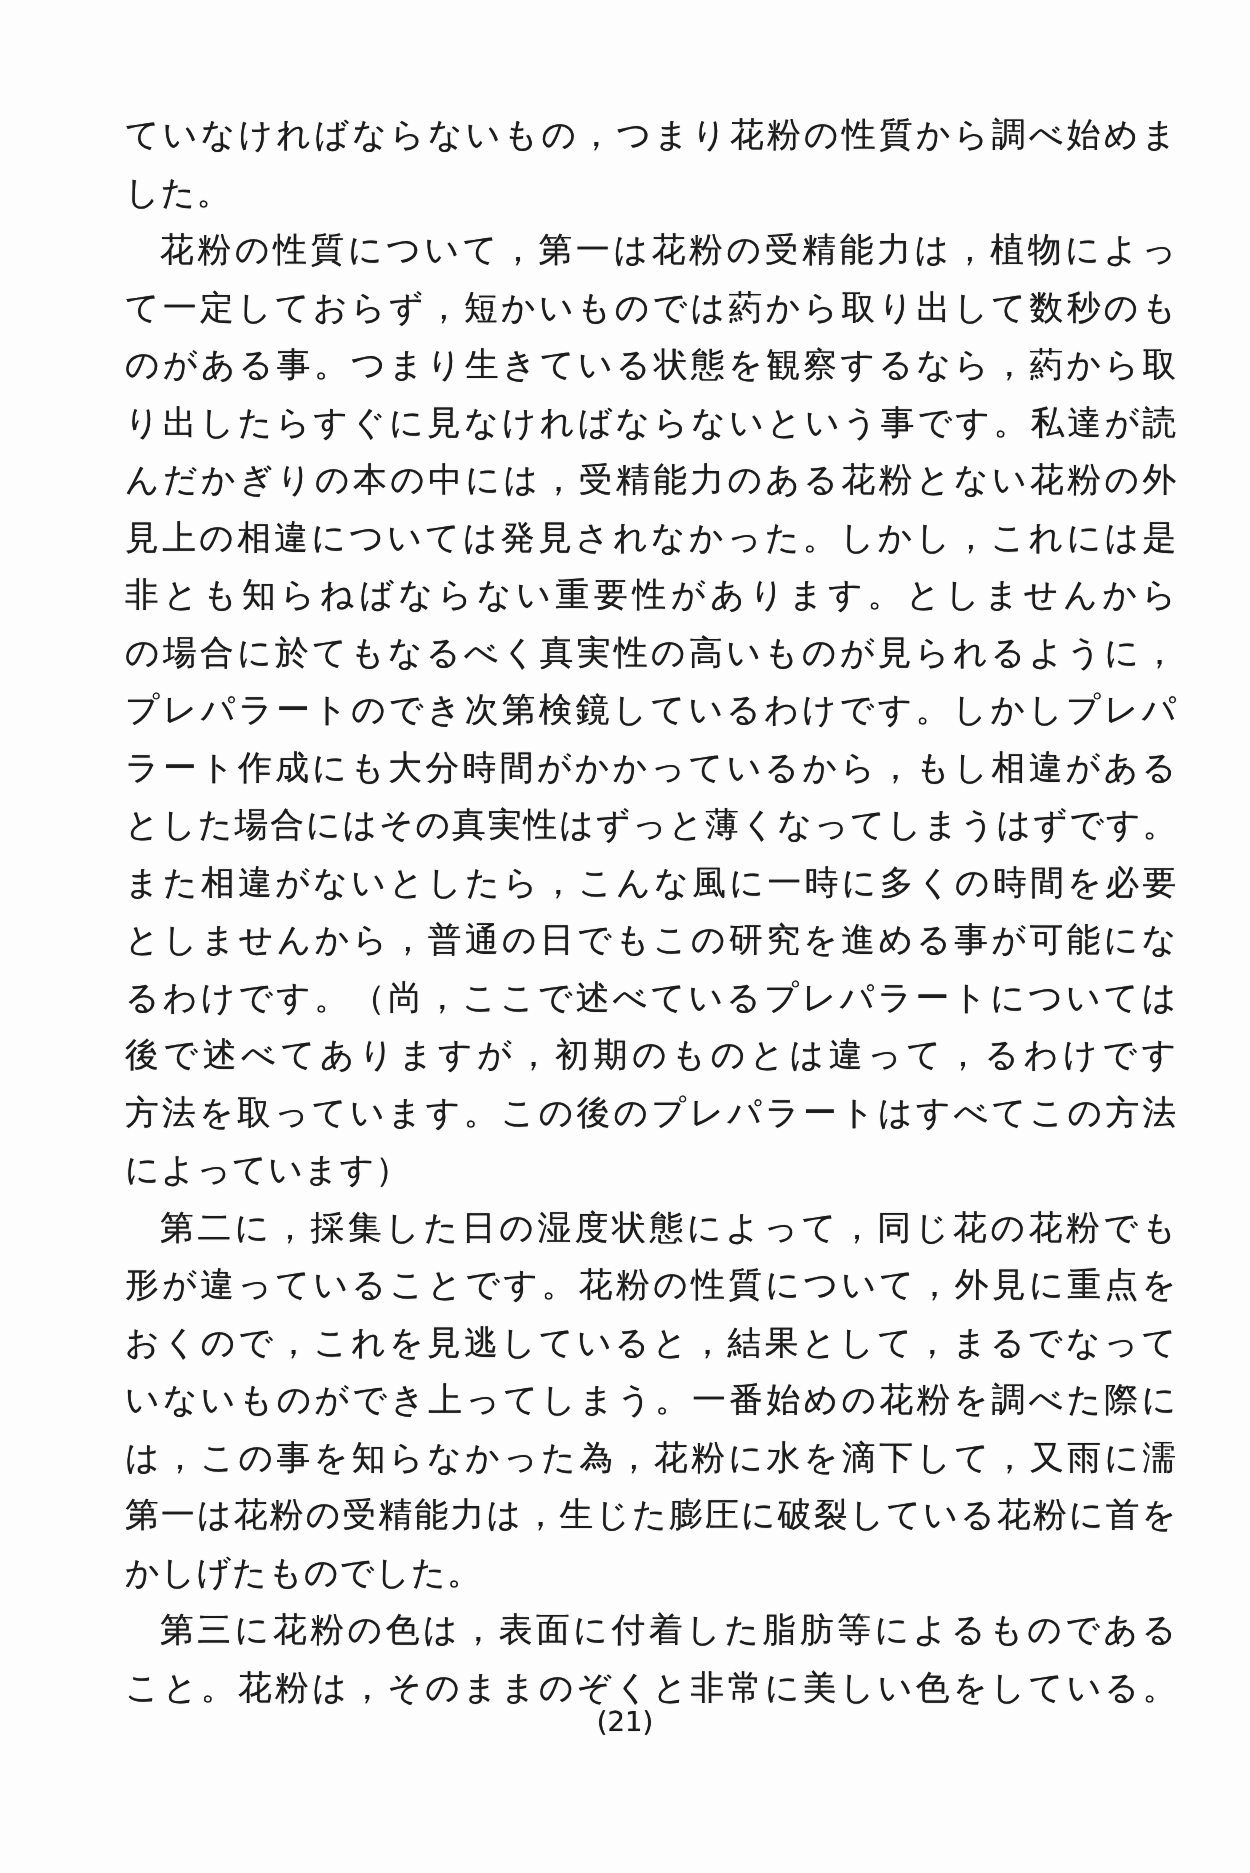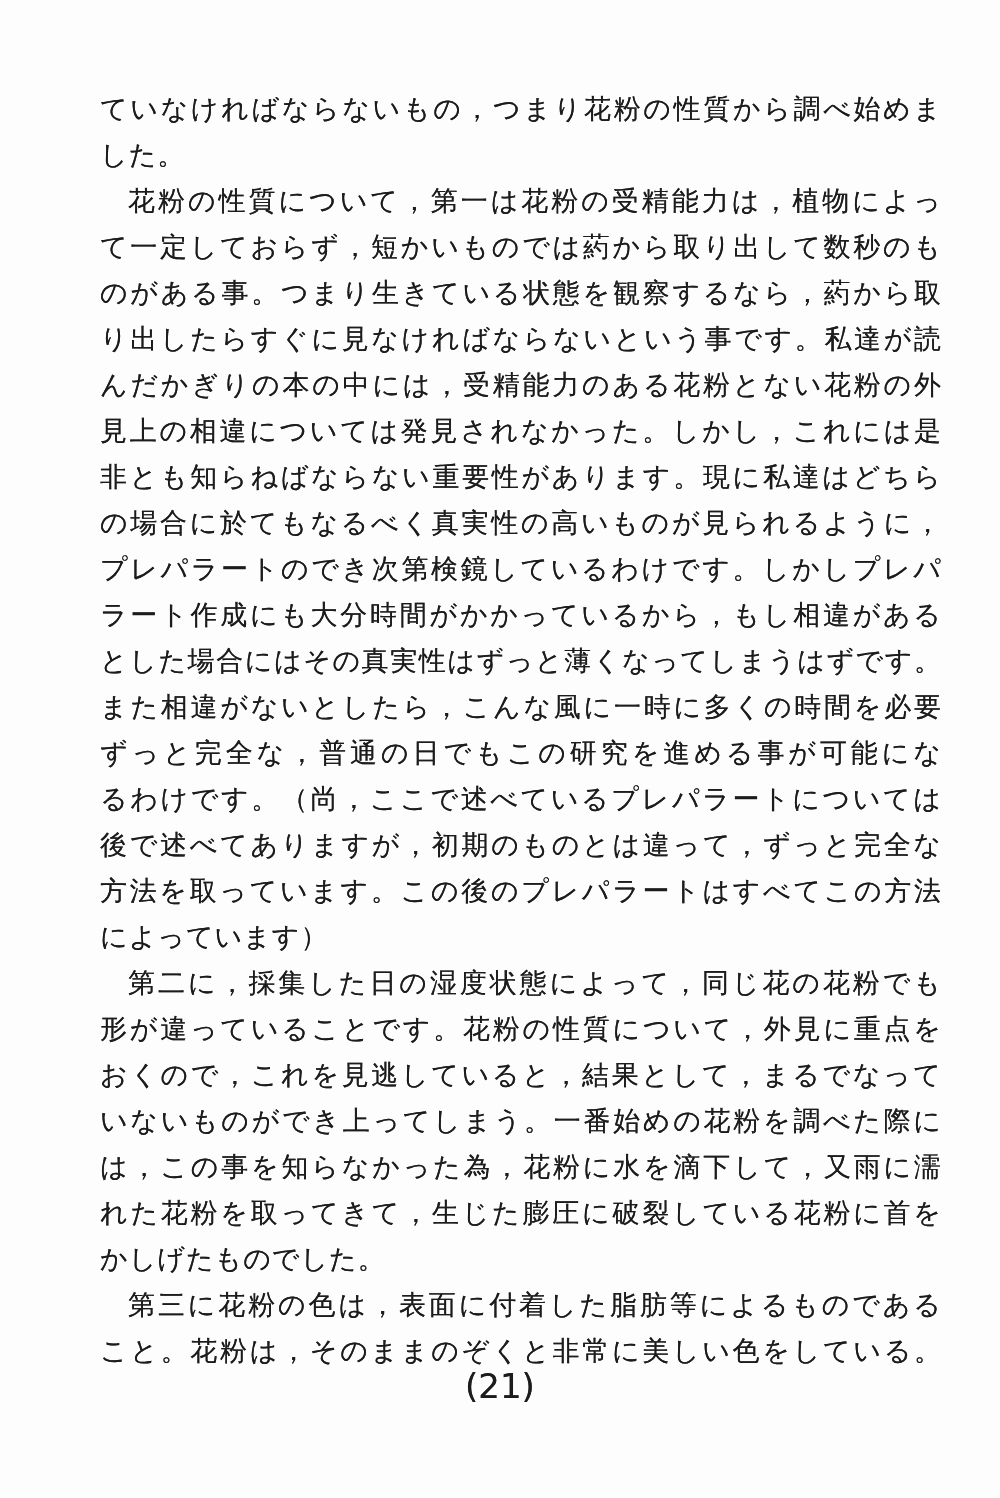--- a/index.html
+++ b/index.html
@@ -39,53 +39,53 @@
   .line.indent {
     padding-left: 28px;
     width: 814px;
   }
   .page-number {
     position: absolute;
     left: 0;
     top: 1366px;
     width: 100%;
     text-align: center;
-    font-size: 34px;
+    font-size: 22px;
     color: #1c1c1c;
     text-shadow: 0 0 0.6px rgba(20,20,20,0.8);
   }
 </style>
 </head>
 <body>
 
 <div class="page">
   <div class="text-block">
       <div class="line">ていなければならないもの，つまり花粉の性質から調べ始めま</div>
       <div class="line short">した。</div>
       <div class="line indent">花粉の性質について，第一は花粉の受精能力は，植物によっ</div>
       <div class="line">て一定しておらず，短かいものでは葯から取り出して数秒のも</div>
       <div class="line">のがある事。つまり生きている状態を観察するなら，葯から取</div>
       <div class="line">り出したらすぐに見なければならないという事です。私達が読</div>
       <div class="line">んだかぎりの本の中には，受精能力のある花粉とない花粉の外</div>
       <div class="line">見上の相違については発見されなかった。しかし，これには是</div>
-      <div class="line">非とも知らねばならない重要性があります。現に私達はどちら</div>
+      <div class="line">非とも知らねばならない重要性があります。としませんから</div>
       <div class="line">の場合に於てもなるべく真実性の高いものが見られるように，</div>
       <div class="line">プレパラートのでき次第検鏡しているわけです。しかしプレパ</div>
       <div class="line">ラート作成にも大分時間がかかっているから，もし相違がある</div>
       <div class="line">とした場合にはその真実性はずっと薄くなってしまうはずです。</div>
       <div class="line">また相違がないとしたら，こんな風に一時に多くの時間を必要</div>
-      <div class="line">ずっと完全な，普通の日でもこの研究を進める事が可能にな</div>
+      <div class="line">としませんから，普通の日でもこの研究を進める事が可能にな</div>
       <div class="line">るわけです。（尚，ここで述べているプレパラートについては</div>
-      <div class="line">後で述べてありますが，初期のものとは違って，ずっと完全な</div>
+      <div class="line">後で述べてありますが，初期のものとは違って，るわけです</div>
       <div class="line">方法を取っています。この後のプレパラートはすべてこの方法</div>
       <div class="line short">によっています）</div>
       <div class="line indent">第二に，採集した日の湿度状態によって，同じ花の花粉でも</div>
       <div class="line">形が違っていることです。花粉の性質について，外見に重点を</div>
       <div class="line">おくので，これを見逃していると，結果として，まるでなって</div>
       <div class="line">いないものができ上ってしまう。一番始めの花粉を調べた際に</div>
       <div class="line">は，この事を知らなかった為，花粉に水を滴下して，又雨に濡</div>
-      <div class="line">れた花粉を取ってきて，生じた膨圧に破裂している花粉に首を</div>
+      <div class="line">第一は花粉の受精能力は，生じた膨圧に破裂している花粉に首を</div>
       <div class="line short">かしげたものでした。</div>
       <div class="line indent">第三に花粉の色は，表面に付着した脂肪等によるものである</div>
       <div class="line">こと。花粉は，そのままのぞくと非常に美しい色をしている。</div>
     </div>
   <div class="page-number">(21)</div>
 </div>
 
 </body></html>

